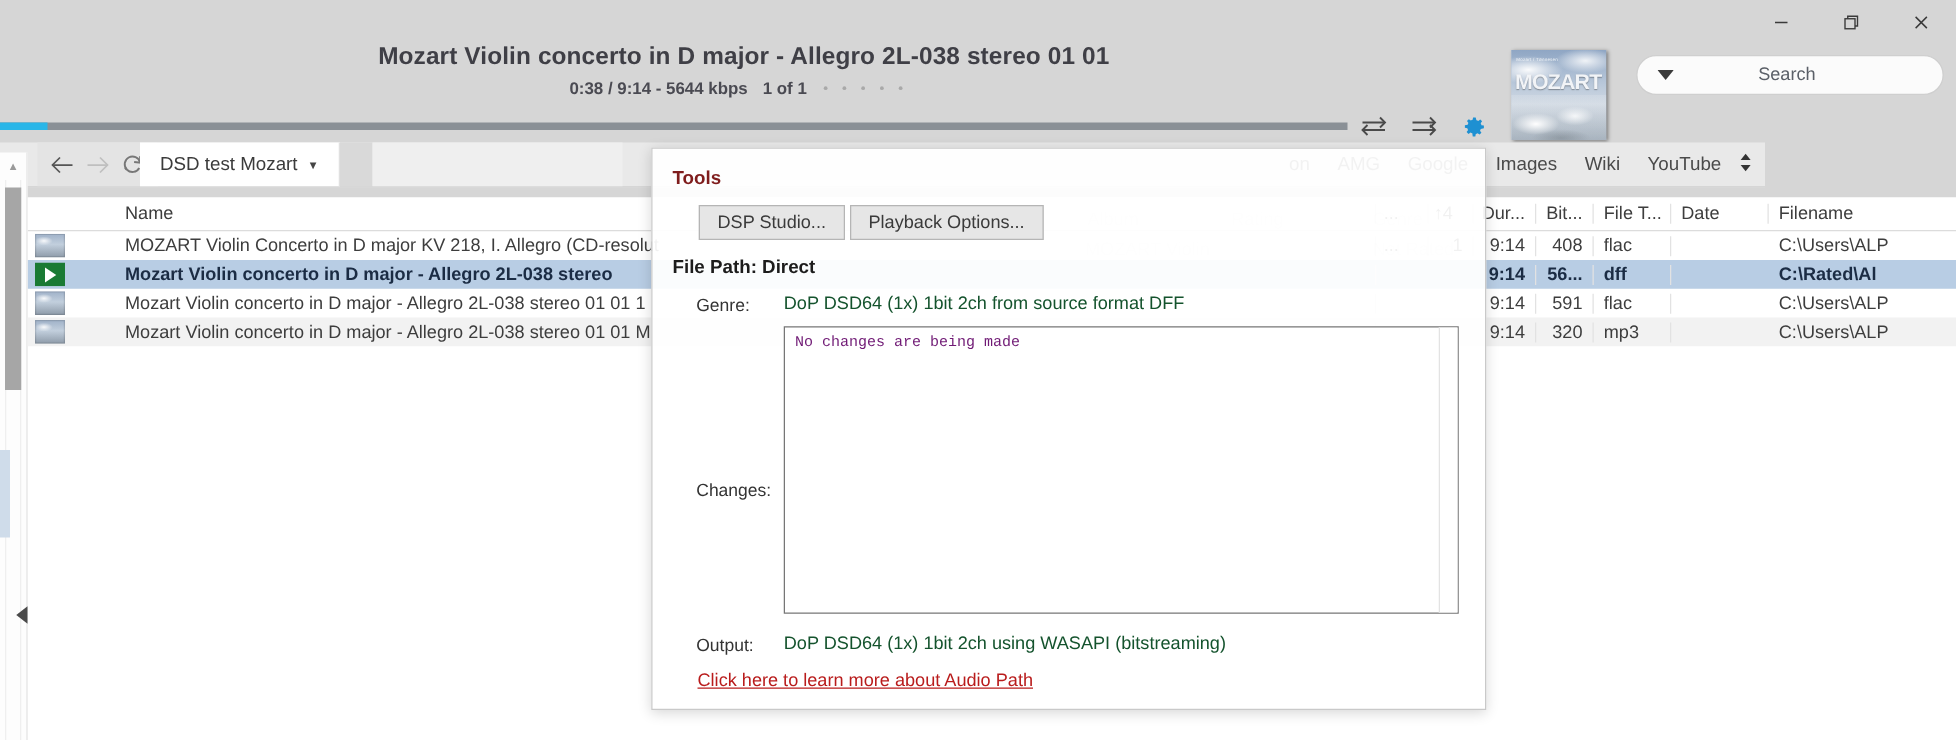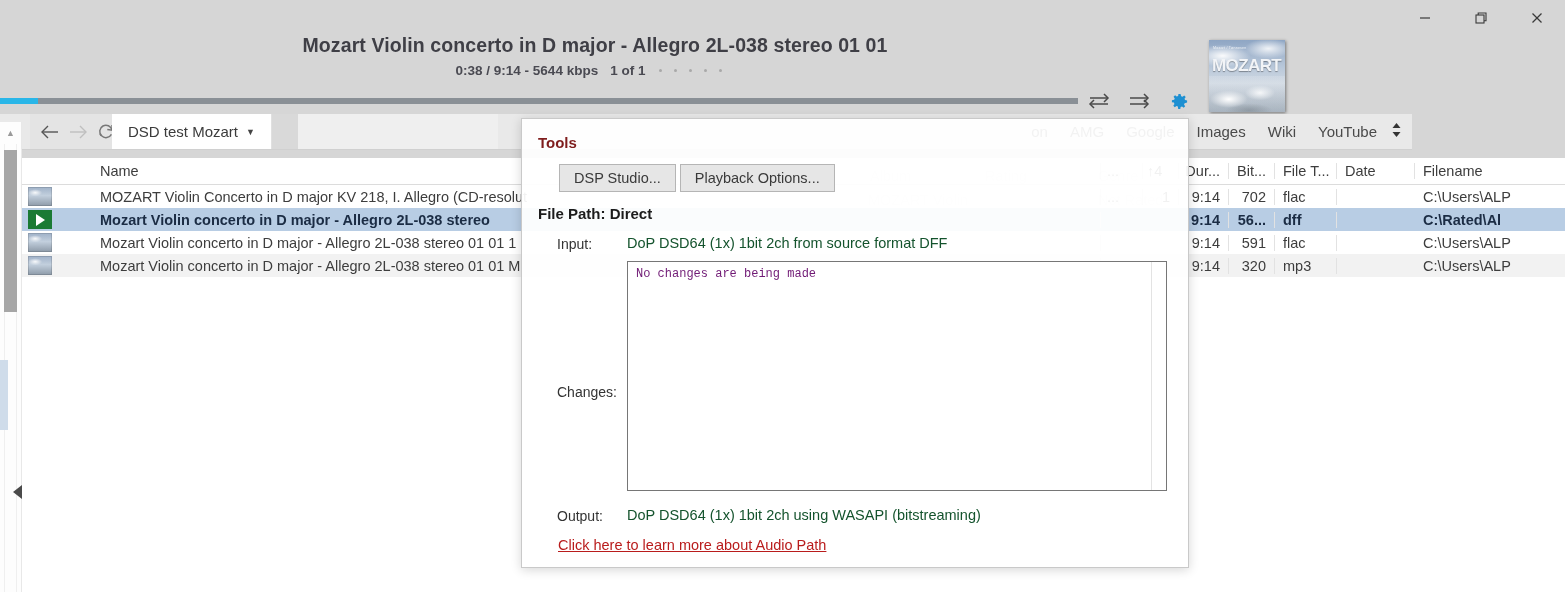--- a/index.html
+++ b/index.html
@@ -238,20 +238,28 @@
     </div>
   </div>
 
   <div class="albumart">
     <div class="sky"></div>
     <div class="clouds"></div>
     <div class="credit">Mozart / Tønnesen</div>
     <div class="mz">MOZART</div>
   </div>
 
+  <div class="searchbox">
+    <span class="caret">
+      <svg width="13" height="9" viewBox="0 0 13 9">
+          <polygon points="0,1 13,1 6.5,9" fill="currentColor"></polygon>
+        </svg>
+    </span>
+    <span class="sph">Search</span>
+  </div>
 
   <div class="seek">
     <div class="fill"></div>
   </div>
 
   <div class="transport">
     <span class="tico">
       <svg width="24" height="18" viewBox="0 0 24 18">
         <line x1="3" y1="6" x2="21" y2="6" stroke="currentColor" stroke-width="1.5"></line>
         <polyline points="17,2 21,6 17,10" fill="none" stroke="currentColor" stroke-width="1.5"></polyline>
@@ -337,21 +345,21 @@
 
     <div class="row">
       <div class="cell c-thumb">
           <div class="thumbimg"></div>
         </div>
       <div class="cell c-gap"></div>
       <div class="cell c-name">MOZART Violin Concerto in D major KV 218, I. Allegro (CD-resolut</div>
       <div class="cell c-dots">...</div>
       <div class="cell c-num">1</div>
       <div class="cell c-dur">9:14</div>
-      <div class="cell c-bit">702</div>
+      <div class="cell c-bit">408</div>
       <div class="cell c-ftype">flac</div>
       <div class="cell c-date"></div>
       <div class="cell c-fname">C:\Users\ALP</div>
     </div>
 
     <div class="row sel">
       <div class="cell c-thumb">
         <div class="playicon">
             <div class="tri"></div>
           </div>
@@ -413,21 +421,21 @@
   <div class="collapse-arrow"></div>
 
   <div class="dialog">
     <div class="dlg-title">Tools</div>
     <div class="dlg-buttons">
       <button class="btn">DSP Studio...</button>
       <button class="btn">Playback Options...</button>
     </div>
     <div class="audiopath">File Path: Direct</div>
 
-    <div class="field-label lbl-input">Input:</div>
+    <div class="field-label lbl-input">Genre:</div>
     <div class="field-value val-input">DoP DSD64 (1x) 1bit 2ch from source format DFF</div>
 
     <div class="field-label lbl-changes">Changes:</div>
     <div class="changes-box">
       <div class="txt">No changes are being made</div>
       <div class="sb"></div>
     </div>
 
     <div class="field-label lbl-output">Output:</div>
     <div class="field-value val-output">DoP DSD64 (1x) 1bit 2ch using WASAPI (bitstreaming)</div>

